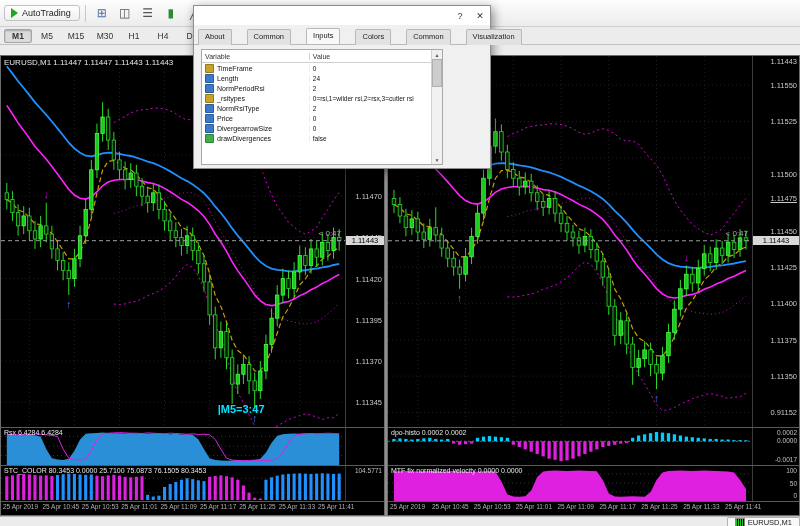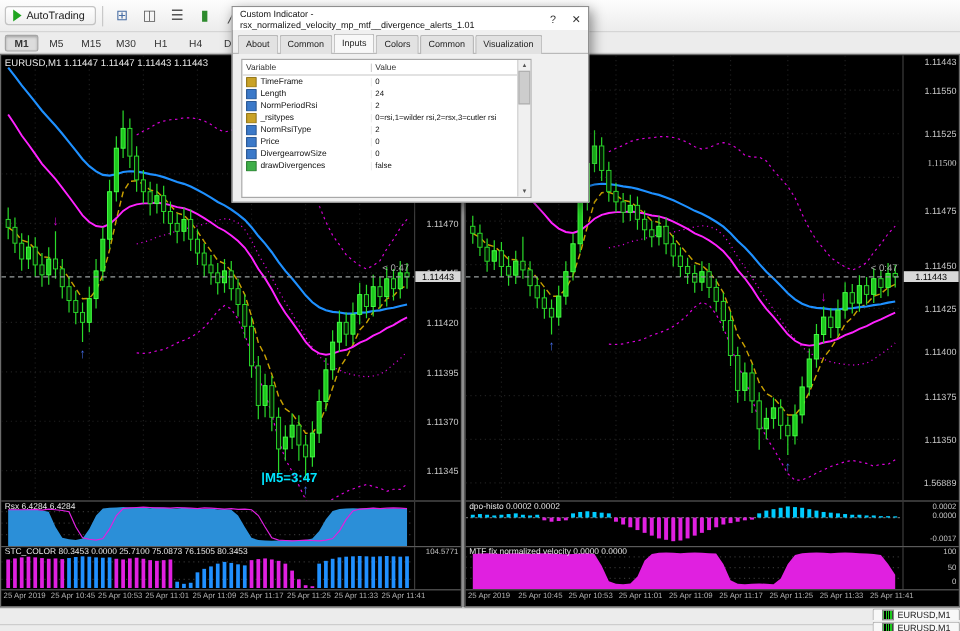--- a/index.html
+++ b/index.html
@@ -11,21 +11,21 @@
          border-radius:3px;background:linear-gradient(#ffffff,#efefef);font-size:9px;color:#222;}
   .tri{width:0;height:0;border-left:7px solid #1fa51f;border-top:5px solid transparent;border-bottom:5px solid transparent;}
   .tbtn{width:20px;height:20px;display:flex;align-items:center;justify-content:center;font-size:12px;
         border:1px solid transparent;border-radius:2px;color:#555;}
   .vsep{width:1px;height:17px;background:#c9c9c9;margin:0 3px;}
   .toolbar2{height:17px;display:flex;align-items:center;padding:0 4px;gap:1px;background:#ececec;border-bottom:1px solid #c2c2c2;}
   .tfbtn{min-width:18px;padding:1px 4px;font-size:8.5px;text-align:center;color:#333;border:1px solid transparent;border-radius:2px;}
   .tfbtn.active{background:#dcdcdc;border-color:#a5a5a5;box-shadow:inset 0 1px 2px rgba(0,0,0,.25);font-weight:bold;}
   .tfx{width:16px;height:14px;display:flex;align-items:center;justify-content:center;font-size:9px;color:#555;}
 
-  .workspace{height:461px;display:flex;background:#8f8f8f;}
+  .workspace{height:461px;display:flex;background:#8f8f8f;margin-top:10px;}
   .chart-window{height:100%;display:flex;flex-direction:column;border:1px solid #6c6c6c;background:#000;box-sizing:border-box;}
   .cw-left{width:385px;margin-right:2px;}
   .cw-right{flex:1;}
   .row-main{display:flex;height:372px;}
   .main-plot{flex:1;position:relative;overflow:hidden;}
   .main-axis{width:38px;position:relative;border-left:1px solid #3c3c3c;font-size:7.5px;color:#c8c8c8;overflow:hidden;}
   .cw-right .main-axis{width:46px;}
   .panel-row{display:flex;border-top:1px solid #5a5a5a;box-sizing:border-box;}
   .panel-row.p0{height:38px;}
   .panel-row.p1{height:36px;}
@@ -47,21 +47,21 @@
   .ctab{display:flex;align-items:center;gap:3px;height:12px;padding:0 7px;font-size:7.5px;color:#222;
         background:#f8f8f8;border:1px solid #b2b2b2;border-bottom:none;border-radius:2px 2px 0 0;}
   .mini{width:8px;height:7px;background:repeating-linear-gradient(90deg,#1dc91d 0 1px,#000 1px 2px);border:1px solid #888;}
   .statusbar{height:9px;background:#ececec;border-top:1px solid #cdcdcd;}
 
   .dialog{position:absolute;left:193px;top:5px;width:296px;height:162px;background:#f0f0f0;border:1px solid #8f8f8f;
           box-shadow:2px 3px 10px rgba(0,0,0,.45);z-index:10;display:flex;flex-direction:column;}
   .dlg-title{height:19px;background:#ffffff;display:flex;align-items:center;font-size:7.5px;color:#111;padding-left:6px;flex:none;}
   .dlg-title .spacer{flex:1;}
   .dlg-btn{width:20px;height:19px;display:flex;align-items:center;justify-content:center;font-size:9px;color:#333;}
-  .dlg-tabs{display:flex;padding:3px 4px 0;border-bottom:1px solid #b9b9b9;gap:1px;flex:none;}
+  .dlg-tabs{display:flex;padding:3px 4px 0;border-bottom:1px solid #b9b9b9;gap:15px;flex:none;}
   .dtab{font-size:7.5px;padding:2px 6px 3px;border:1px solid #b9b9b9;border-bottom:none;border-radius:2px 2px 0 0;
         background:#e2e2e2;position:relative;top:1px;color:#222;}
   .dtab.active{background:#f8f8f8;top:0;padding-bottom:4px;}
   .dlg-body{flex:1;position:relative;}
   .dtable{position:absolute;left:7px;top:4px;width:240px;bottom:3px;border:1px solid #a8a8a8;background:#fff;font-size:7px;overflow:hidden;}
   .thead{display:flex;height:12px;border-bottom:1px solid #d0d0d0;color:#333;align-items:center;}
   .thead .c1{width:42%;padding:0 3px;border-right:1px solid #d0d0d0;}
   .thead .c2{flex:1;padding:0 3px;}
   .trow{display:flex;height:10px;align-items:center;color:#111;}
   .trow .c1{width:42%;padding:0 3px;display:flex;align-items:center;gap:3px;overflow:hidden;white-space:nowrap;}
@@ -536,28 +536,28 @@
               <line x1="0" y1="184.77254901960302" x2="364" y2="184.77254901960302" stroke="#9aa0a0" stroke-width="1" stroke-dasharray="4 3"></line>
               <text x="71.61666666666667" y="245.78431372548005" fill="#4169e1" font-size="11" font-weight="bold" text-anchor="middle">↑</text>
               <text x="268.51666666666665" y="346.172549019616" fill="#4169e1" font-size="11" font-weight="bold" text-anchor="middle">↑</text>
               <text x="298.35" y="204.5058823529385" fill="#cc00cc" font-size="11" font-weight="bold" text-anchor="middle">↓</text>
             </svg>
             <div class="countdown" style="right: 4px; top: 172.773px;">&lt; 0:47</div>
           </div>
         <div class="main-axis">
             <div class="axlbl" style="top: 25.098px;">1.11550</div>
             <div class="axlbl" style="top: 61.4706px;">1.11525</div>
-            <div class="axlbl" style="top: 85px; font-family: Liberation Serif, serif;">1.11500</div>
-            <div class="axlbl" style="top: 125px;">1.11475</div>
+            <div class="axlbl" style="top: 114px;">1.11500</div>
+            <div class="axlbl" style="top: 138px; text-decoration: underline;">1.11475</div>
             <div class="axlbl" style="top: 170.588px;">1.11450</div>
             <div class="axlbl" style="top: 206.961px;">1.11425</div>
             <div class="axlbl" style="top: 243.333px;">1.11400</div>
             <div class="axlbl" style="top: 279.706px;">1.11375</div>
             <div class="axlbl" style="top: 316.078px;">1.11350</div>
-            <div class="axlbl" style="top: 352.451px;">1.56889</div>
+            <div class="axlbl" style="top: 352.451px;">0.91152</div>
             <div class="axbadge" style="top: 179.773px;">1.11443</div>
             <div class="axtop">1.11443</div>
           </div>
       </div>
       <div class="panel-row p0">
         <div class="panel-plot">
           <div class="plabel">dpo-histo 0.0002 0.0002</div>
         <svg width="364" height="37">
               <line x1="0" y1="13.28" x2="364" y2="13.28" stroke="#666" stroke-width="1" stroke-dasharray="2 2"></line>
               <rect x="4.342499999999999" y="10.959999999999999" width="3.281666666666667" height="2.32" fill="#00ccff"></rect>
@@ -666,21 +666,20 @@
       </div>
       <div class="ctab">
         <div class="mini"></div>
         <span>EURUSD,M1</span>
       </div>
     </div>
   <div class="statusbar"></div>
 
   <div class="dialog">
     <div class="dlg-title">
-      <span>Custom Indicator - rsx_normalized_velocity_mp_mtf__divergence_alerts_1.01</span>
       <span class="spacer"></span>
       <div class="dlg-btn">?</div>
       <div class="dlg-btn">✕</div>
     </div>
     <div class="dlg-tabs" id="dlg-tabs">
         <div class="dtab">About</div>
         <div class="dtab">Common</div>
         <div class="dtab active">Inputs</div>
         <div class="dtab">Colors</div>
         <div class="dtab">Common</div>

